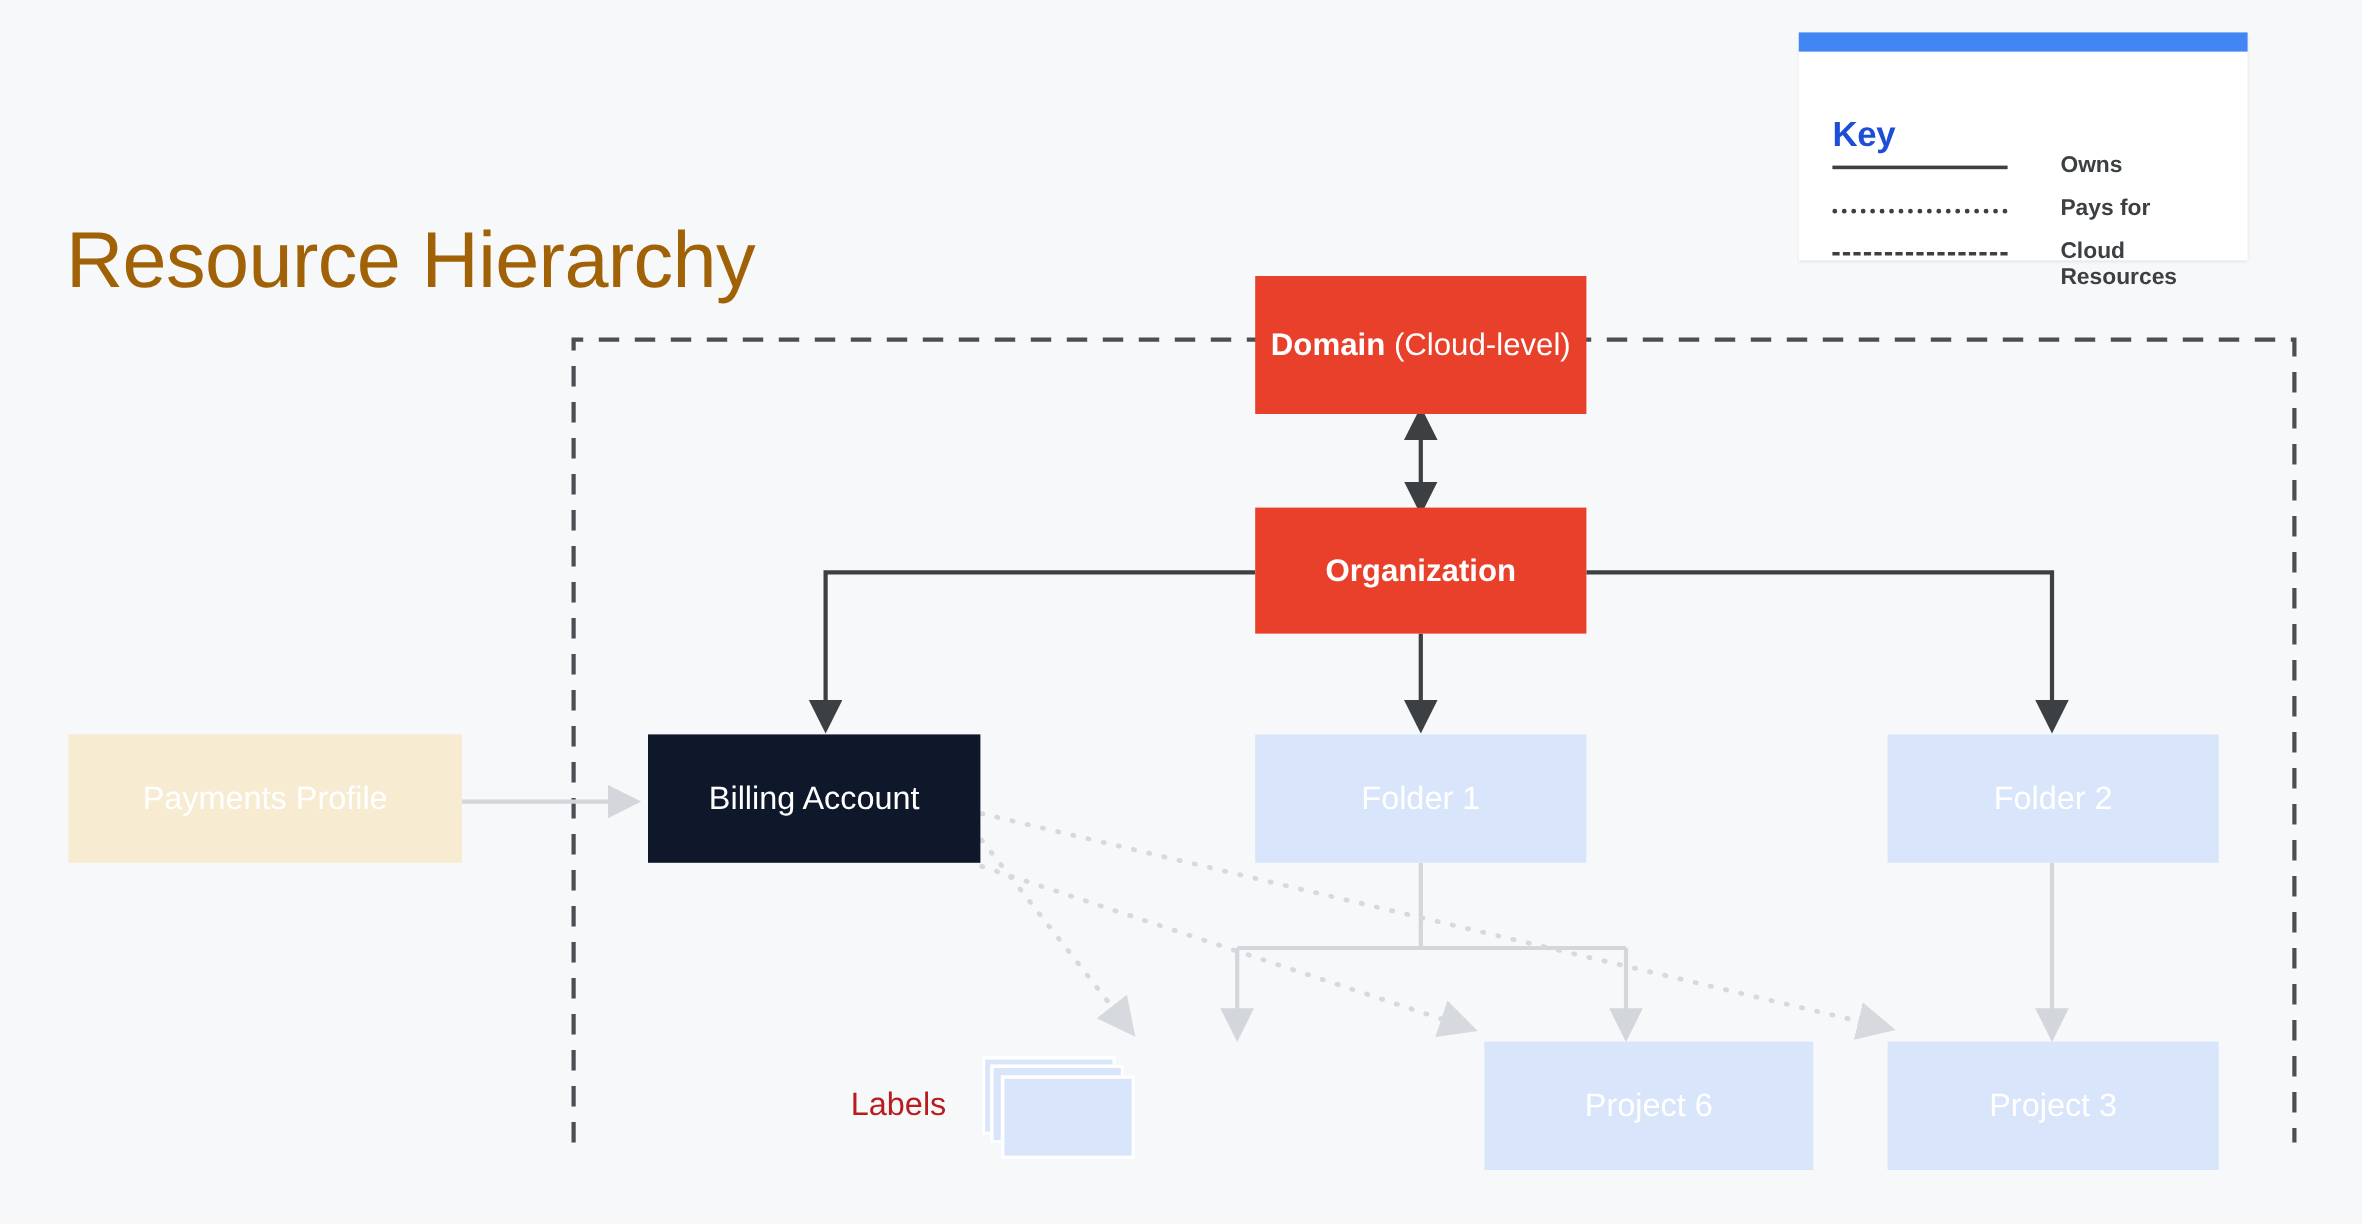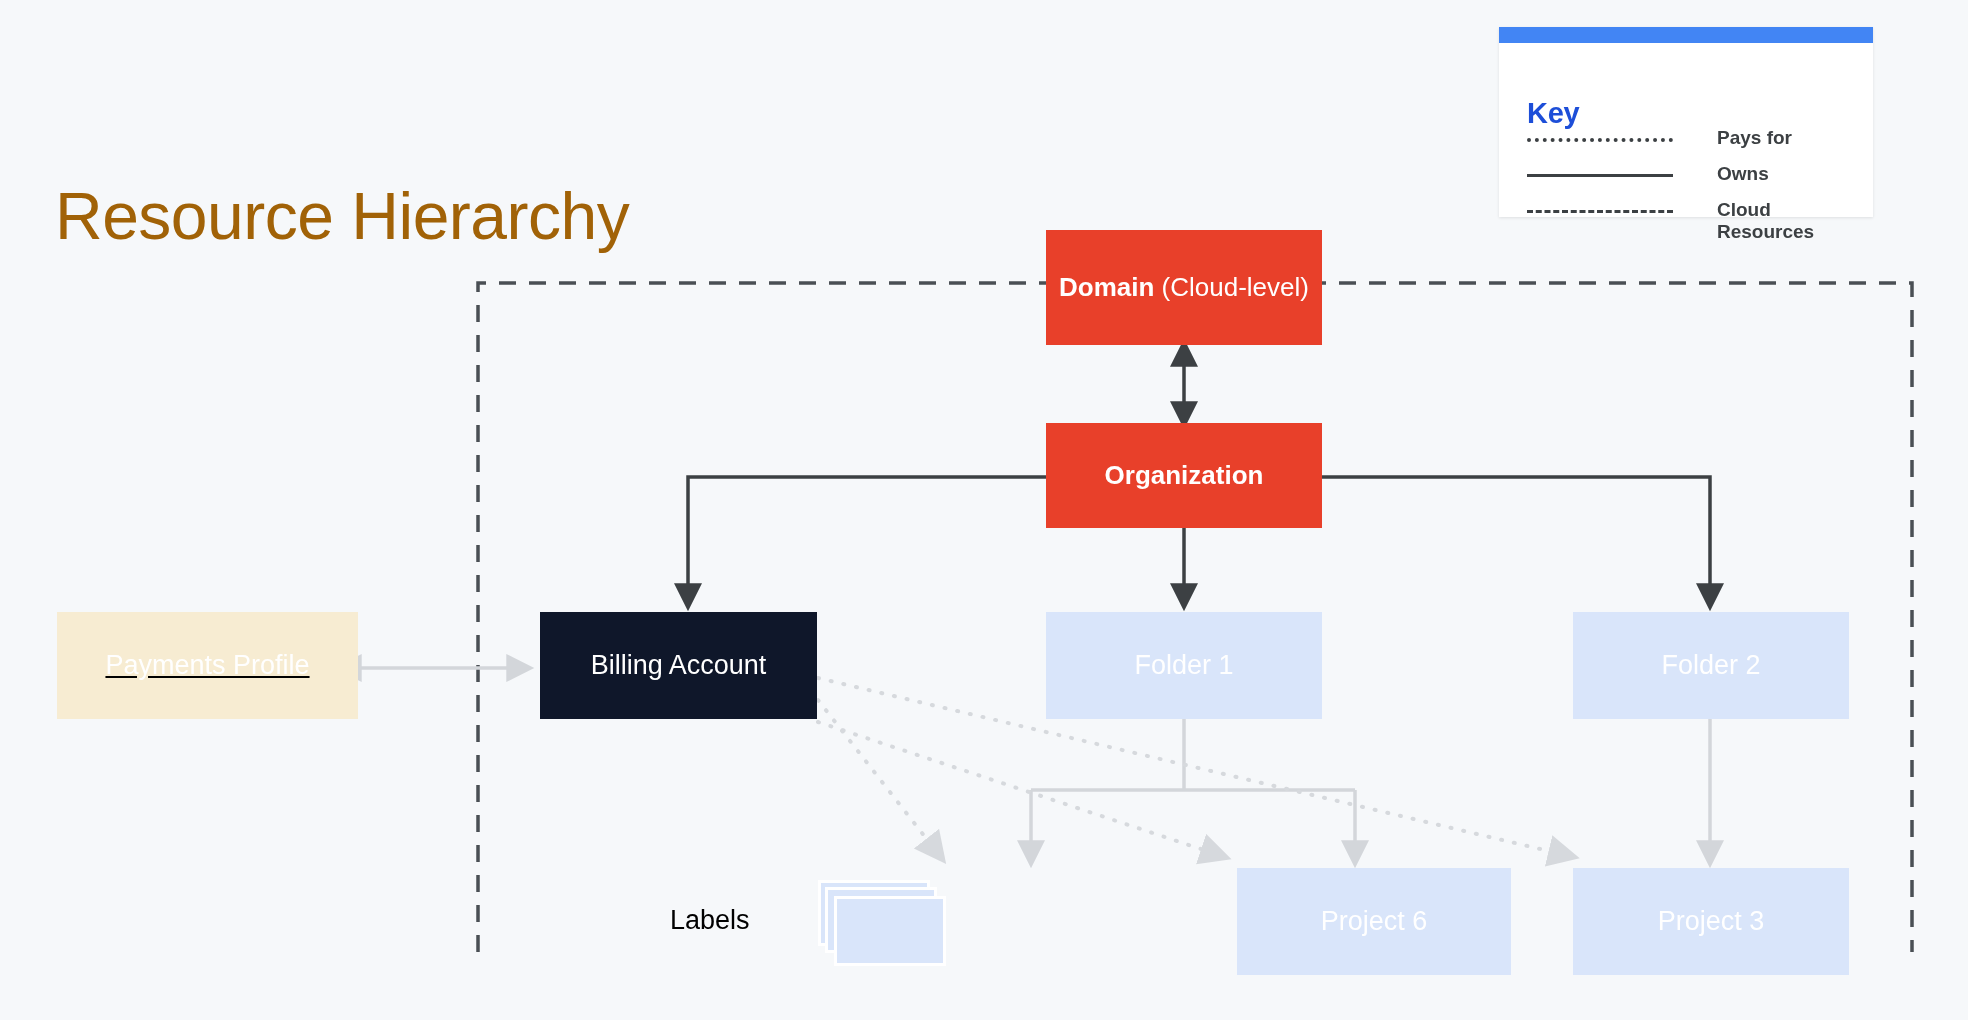--- a/index.html
+++ b/index.html
@@ -55,22 +55,22 @@
   .s-solid{border-top:3px solid #3c4043;}
   .s-dotted{border-top:4px dotted #3c4043;}
   .s-dashed{border-top:3px dashed #3c4043;}
   .key-label{
     font-size:19px;font-weight:700;color:#3c4043;line-height:1.18;
     margin-left:44px;
   }
 
   
   .labels-text{
-    position:absolute;left:670px;top:905px;
-    font-size:27px;color:#000000;
+    position:absolute;left:709px;top:905px;
+    font-size:27px;color:#b91c1c;
   }
 
   
   .stack{position:absolute;left:818px;top:880px;width:128px;height:86px;}
   .stack .card{
     position:absolute;background:#d9e5fa;border:3px solid #ffffff;box-sizing:border-box;
   }
   .stack .c1{left:0px;  top:0px;  width:112px;height:66px;}
   .stack .c2{left:7px;  top:7px;  width:112px;height:66px;}
   .stack .c3{left:16px; top:16px; width:112px;height:70px;}
@@ -124,48 +124,48 @@
   </svg>
 
   <div class="title">Resource Hierarchy</div>
 
   <div class="key-card">
     <div class="key-bar"></div>
     <div class="key-title">Key</div>
     <div class="key-rows">
       <div class="key-row">
         <span class="key-sample">
+            <span class="ln s-solid"></span>
+          </span>
+        <span class="key-label">Owns</span>
+      </div>
+      <div class="key-row">
+        <span class="key-sample">
             <span class="ln s-dotted"></span>
           </span>
         <span class="key-label">Pays for</span>
-      </div>
-      <div class="key-row">
-        <span class="key-sample">
-            <span class="ln s-solid"></span>
-          </span>
-        <span class="key-label">Owns</span>
       </div>
       <div class="key-row tall">
         <span class="key-sample">
             <span class="ln s-dashed"></span>
           </span>
         <span class="key-label">Cloud Resources</span>
       </div>
     </div>
   </div>
 
   <div class="node red" style="left:1046px;top:230px;width:276px;height:115px;">
     <span class="lbl"><b>Domain</b><span> (Cloud-level)</span></span>
   </div>
 
   <div class="node red" style="left:1046px;top:423px;width:276px;height:105px;">
     <span class="lbl" style="font-weight:700;">Organization</span>
   </div>
 
-  <div class="node beige" style="left:57px;top:612px;width:301px;height:107px;text-decoration:underline;">
+  <div class="node beige" style="left:57px;top:612px;width:328px;height:107px;">
     <span class="lbl">Payments Profile</span>
   </div>
 
   <div class="node green" style="left:540px;top:612px;width:277px;height:107px;">
     <span class="lbl">Billing Account</span>
   </div>
 
   <div class="node blue" style="left:1046px;top:612px;width:276px;height:107px;">
     <span class="lbl">Folder 1</span>
   </div>

